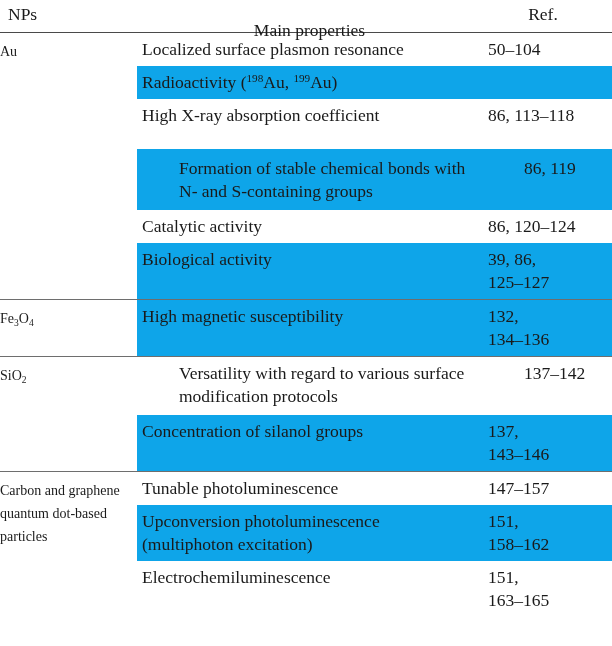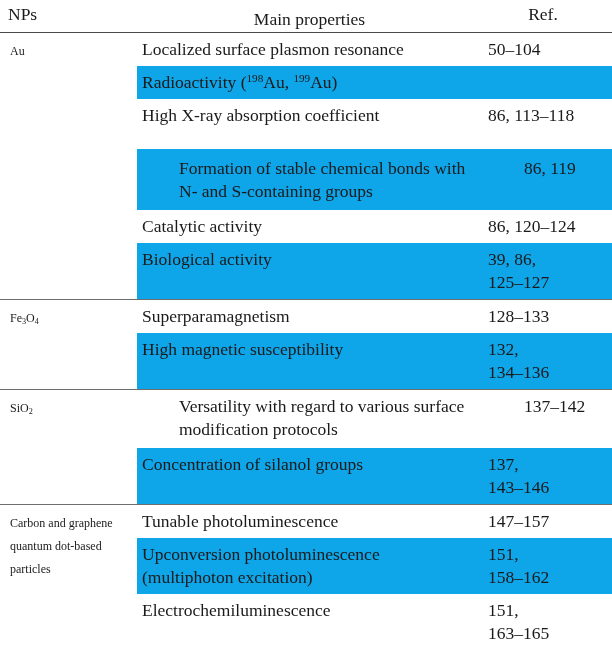--- a/index.html
+++ b/index.html
@@ -28,21 +28,21 @@
   .thead .h-nps {
     position: absolute;
     left: 8px;
     top: 4px;
     font-size: 17.5px;
     white-space: nowrap;
   }
   .thead .h-main {
     position: absolute;
     left: 137px;
-    top: 9px;
+    top: 20px;
     width: 345px;
     text-align: center;
     font-size: 17.5px;
     white-space: nowrap;
   }
   .thead .h-ref {
     position: absolute;
     left: 482px;
     top: 4px;
     width: 122px;
@@ -75,23 +75,23 @@
   .col-nps {
     width: 137px;
     flex: 0 0 137px;
     background: #ffffff;
     position: relative;
     z-index: 2;
     padding-top: 7px;
     box-sizing: border-box;
   }
   .nps-label {
-    font-size: 12px;
+    font-size: 14px;
     line-height: 23px;
-    padding-left: 10px;
+    padding-left: 0;
     display: block;
   }
   .nps-label sub {
     font-size: 0.68em;
     vertical-align: -0.28em;
   }
 
   .col-rows {
     flex: 1 1 auto;
     position: relative;
@@ -199,24 +199,20 @@
   </div>
   <div class="rule-thin"></div>
 
   <div class="group">
     <div class="group-inner">
       <div class="col-nps">
         <span class="nps-label">Fe<sub>3</sub>O<sub>4</sub></span>
       </div>
       <div class="col-rows">
 
-        <div class="row">
-          <div class="cell-prop">Superparamagnetism</div>
-          <div class="cell-ref">128–133</div>
-        </div>
 
         <div class="row shaded">
           <div class="cell-prop">High magnetic susceptibility</div>
           <div class="cell-ref">132,
 134–136</div>
         </div>
 
       </div>
     </div>
   </div>

